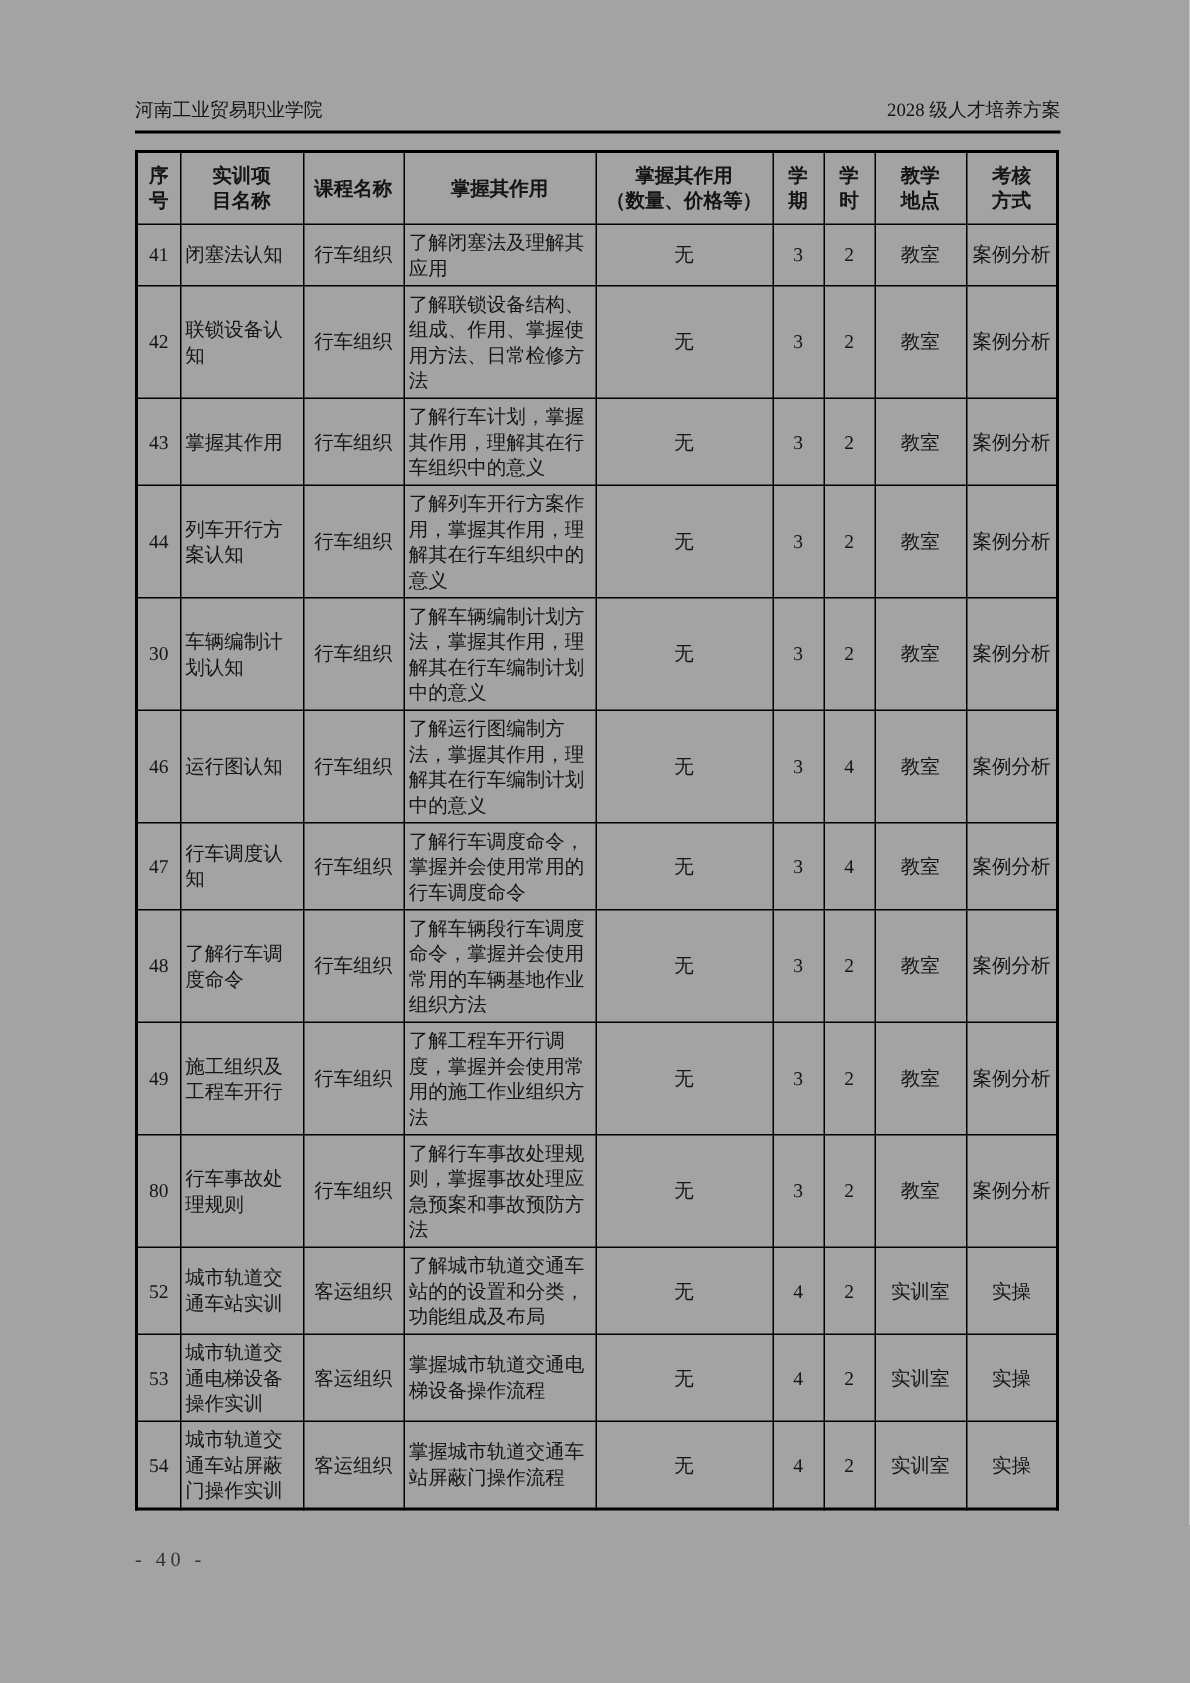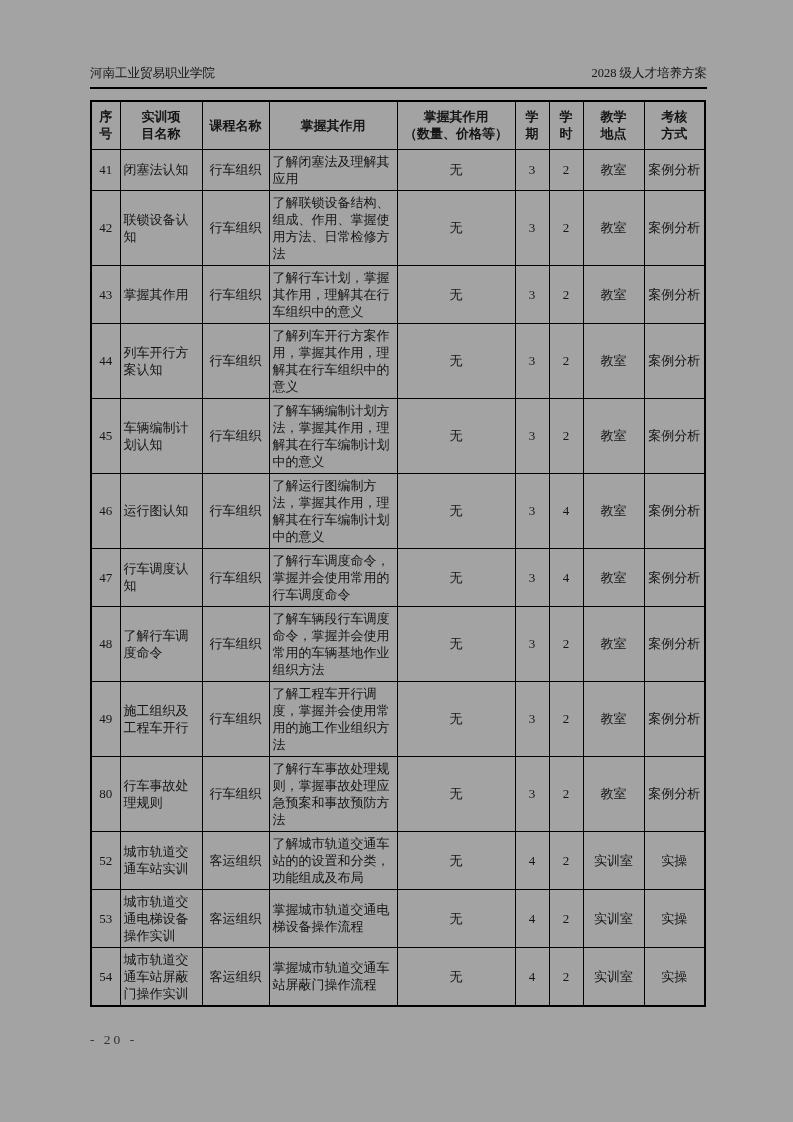--- a/index.html
+++ b/index.html
@@ -148,21 +148,21 @@
           <td class="left">列车开行方案认知</td>
           <td class="center">行车组织</td>
           <td class="left">了解列车开行方案作用，掌握其作用，理解其在行车组织中的意义</td>
           <td class="center">无</td>
           <td class="center">3</td>
           <td class="center">2</td>
           <td class="center">教室</td>
           <td class="assess">案例分析</td>
         </tr>
         <tr>
-          <td class="center">45</td>
+          <td class="center">30</td>
           <td class="left">车辆编制计划认知</td>
           <td class="center">行车组织</td>
           <td class="left">了解车辆编制计划方法，掌握其作用，理解其在行车编制计划中的意义</td>
           <td class="center">无</td>
           <td class="center">3</td>
           <td class="center">2</td>
           <td class="center">教室</td>
           <td class="assess">案例分析</td>
         </tr>
         <tr>
@@ -250,14 +250,14 @@
           <td class="center">无</td>
           <td class="center">4</td>
           <td class="center">2</td>
           <td class="center">实训室</td>
           <td class="assess">实操</td>
         </tr>
       </tbody>
     </table>
   </div>
 
-  <div class="page-number">- 20 -</div>
+  <div class="page-number">- 40 -</div>
 </div>
 
 </body></html>

